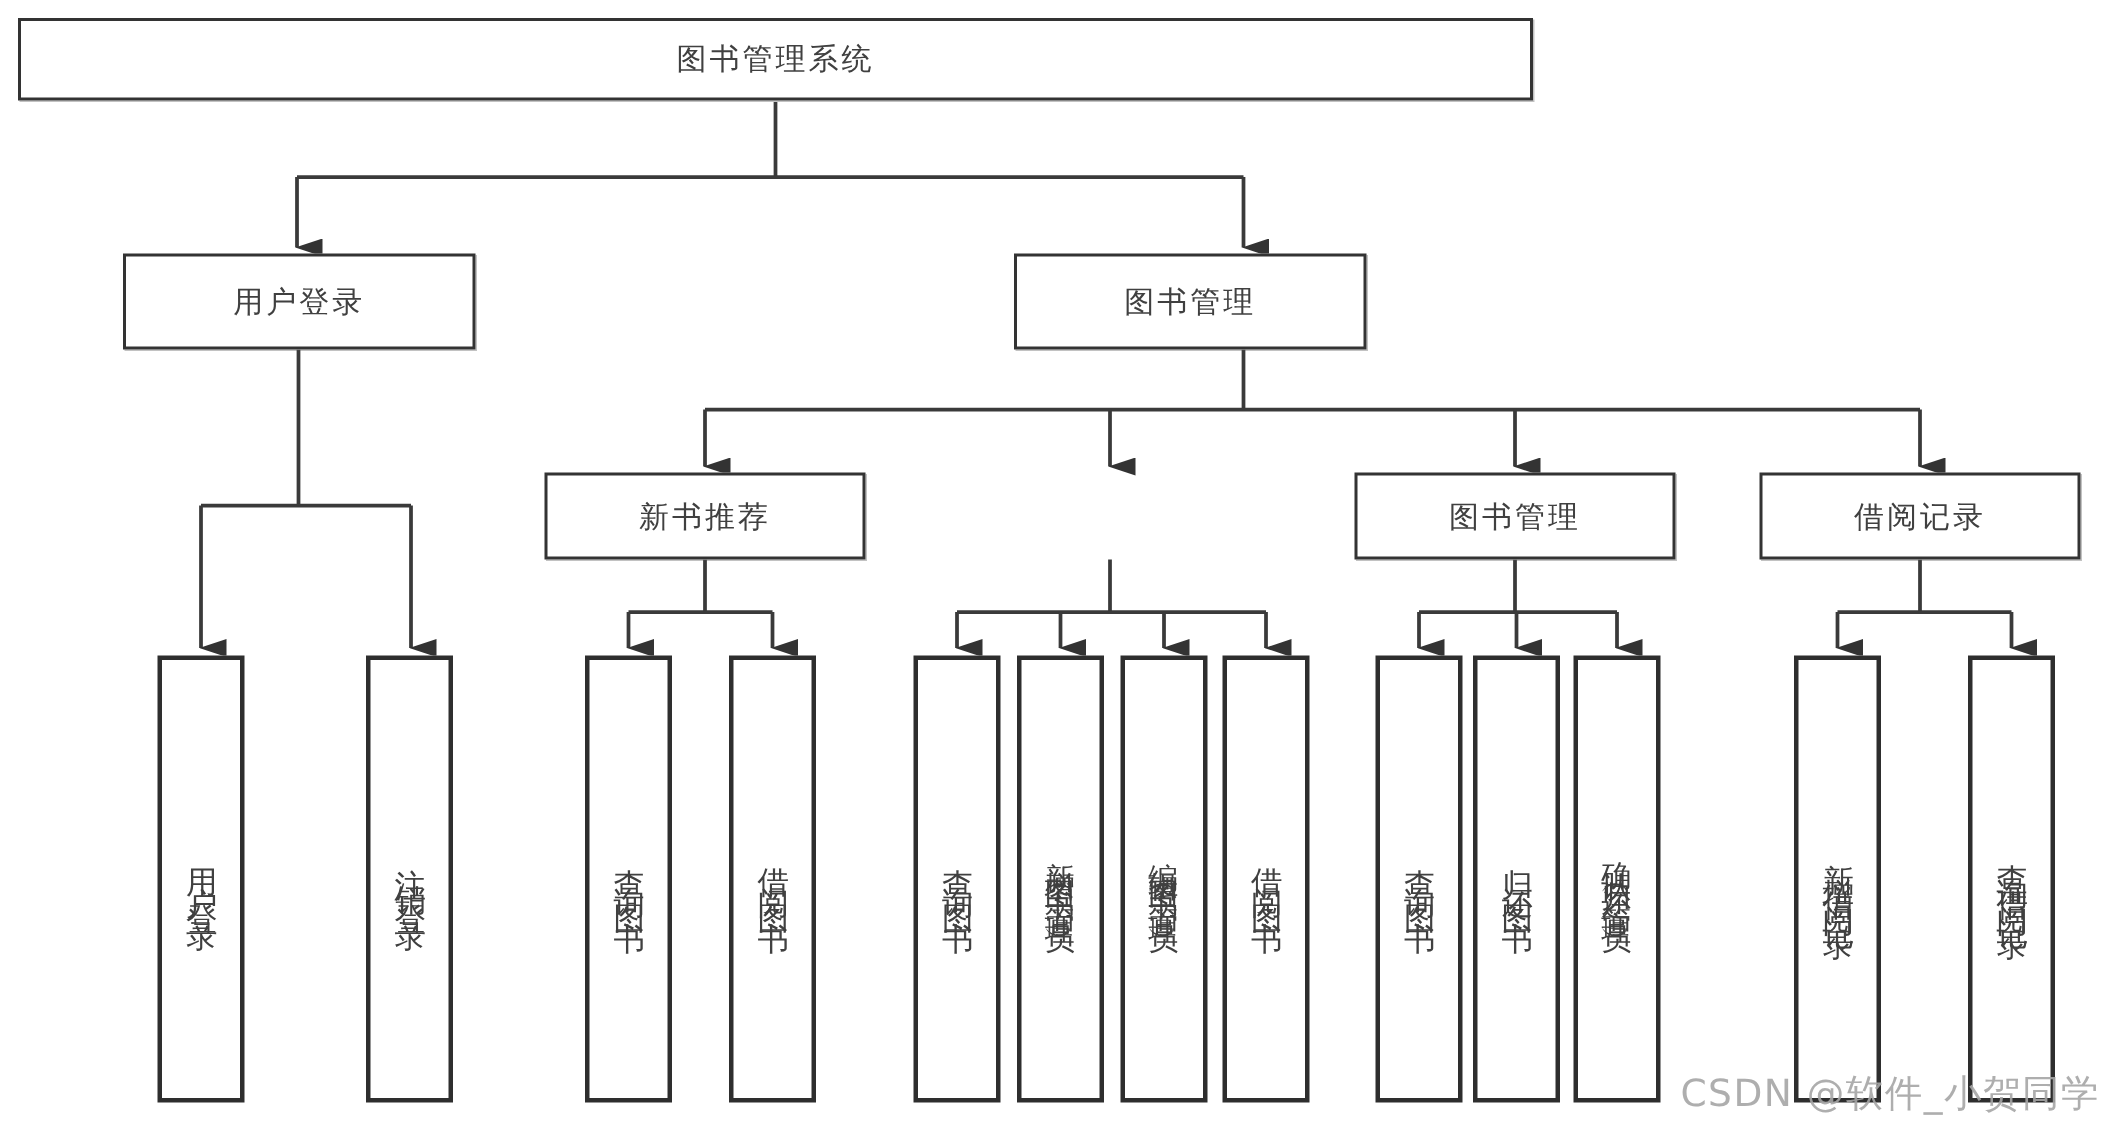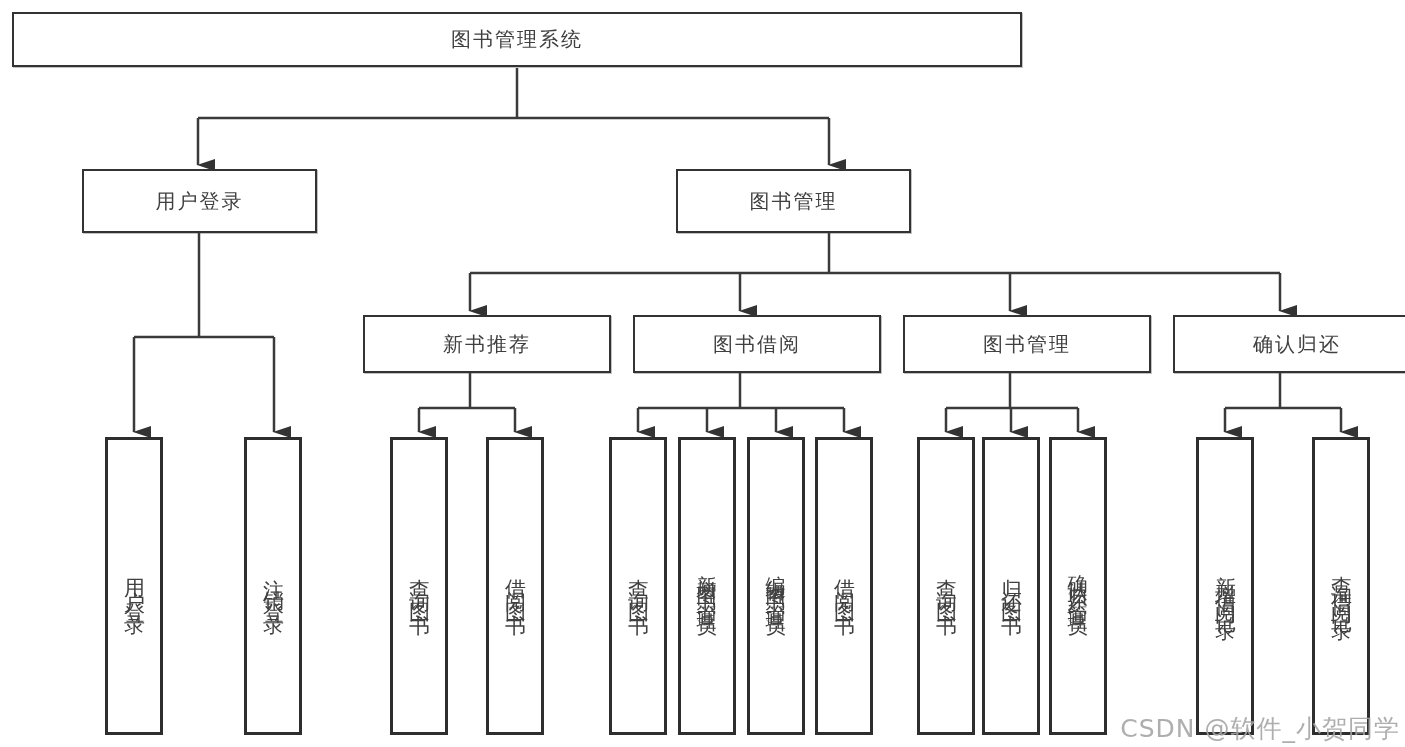--- a/index.html
+++ b/index.html
@@ -38,21 +38,21 @@
   .node.root {
     left: 12px; top: 12px;
     width: 1010px; height: 55px;
   }
   .node.lvl1 {
     top: 169px;
     width: 235px; height: 64px;
   }
   .node.lvl2 {
     top: 315px;
-    width: 248px; height: 58px;
+    width: 214px; height: 58px;
   }
   .leaf {
     position: absolute;
     box-sizing: border-box;
     top: 437px;
     width: 58px; height: 298px;
     background: #ffffff;
     border: 3px solid #2e2e2e;
     display: flex;
     align-items: center;
@@ -155,28 +155,25 @@
   <div class="node lvl1" style="left:82px">
     <span>用户登录</span>
   </div>
   <div class="node lvl1" style="left:676px">
     <span>图书管理</span>
   </div>
 
   <div class="node lvl2" style="left:363px">
     <span>新书推荐</span>
   </div>
-  <div class="node lvl2" style="left:633px">
-    <span>图书借阅</span>
-  </div>
   <div class="node lvl2" style="left:903px">
     <span>图书管理</span>
   </div>
   <div class="node lvl2" style="left:1173px">
-    <span>确认归还</span>
+    <span>借阅记录</span>
   </div>
 
   <div class="leaf" style="left:105px">
     <span class="vtext">用户登录</span>
   </div>
   <div class="leaf" style="left:244px">
     <span class="vtext">注销登录</span>
   </div>
 
   <div class="leaf" style="left:390px">

